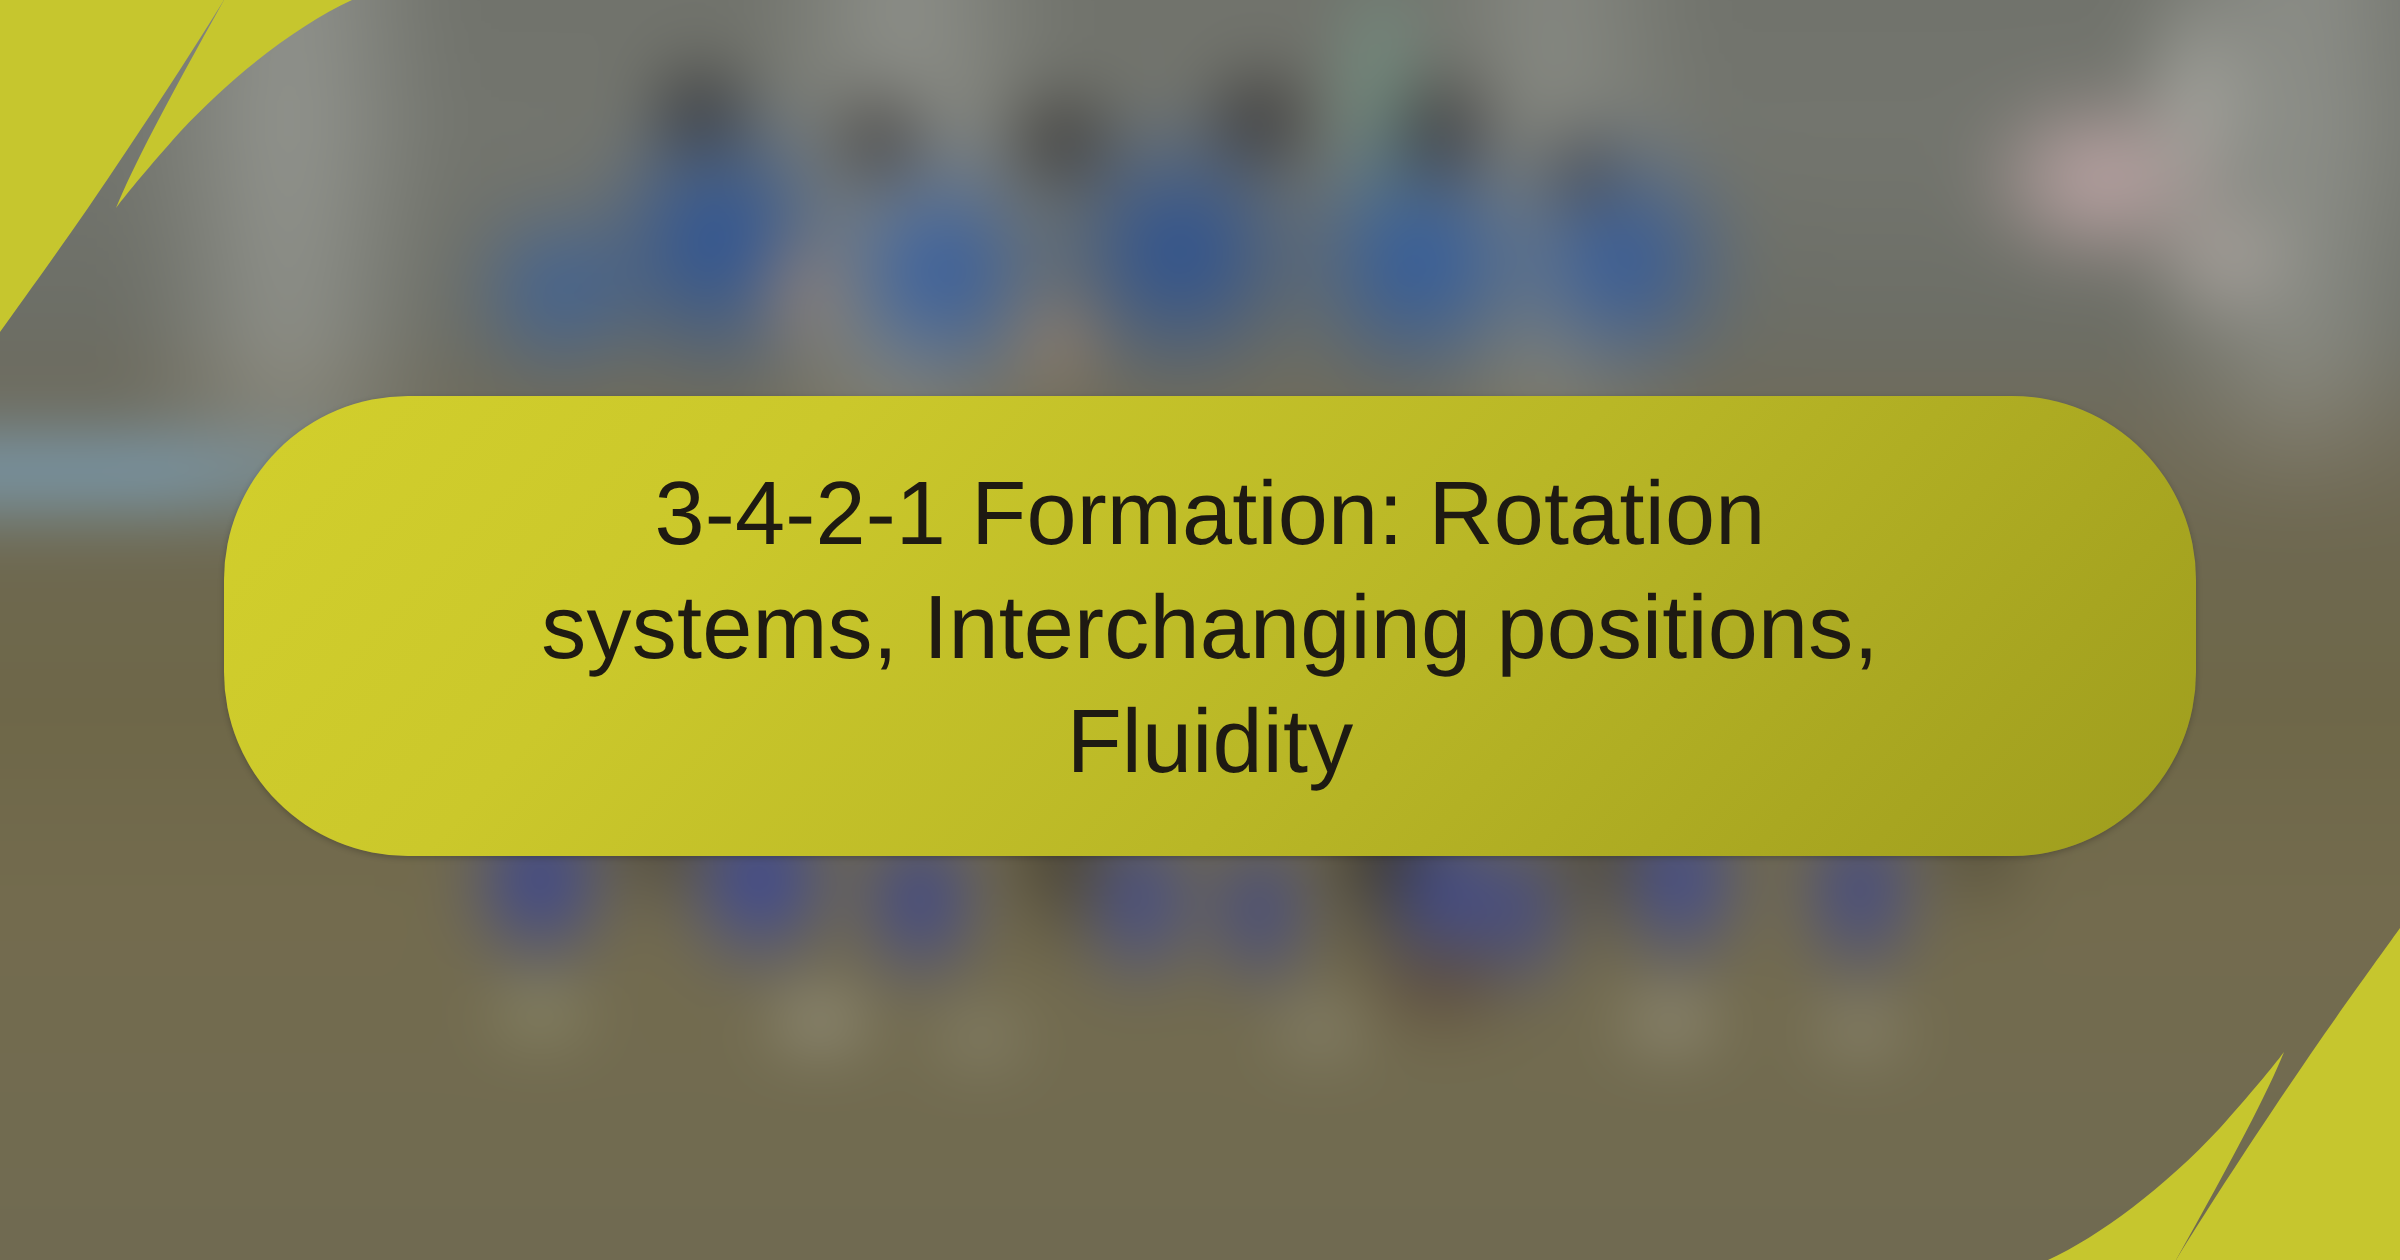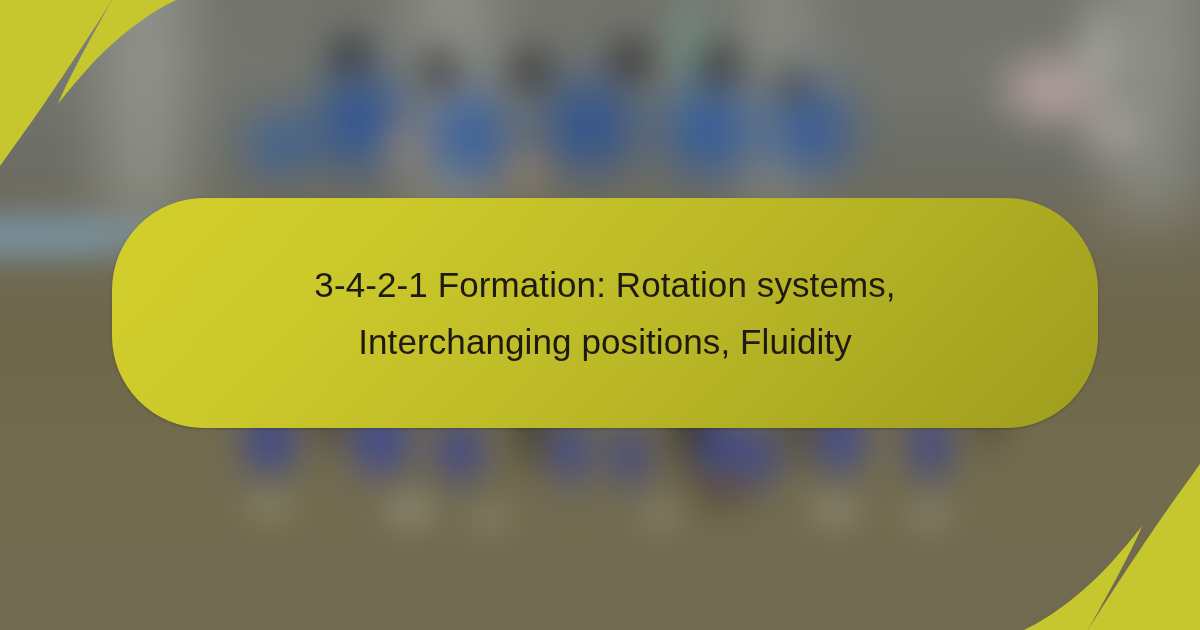--- a/index.html
+++ b/index.html
@@ -192,21 +192,21 @@
     box-shadow: 0 1px 3px rgba(0,0,0,0.22);
     display: flex;
     align-items: center;
     justify-content: center;
     box-sizing: border-box;
     padding: 0 70px;
   }
   .title-text {
     margin: 0;
     font-family: "Liberation Sans", sans-serif;
-    font-size: 35px;
+    font-size: 45px;
     font-weight: 400;
     line-height: 57px;
     color: #1e1a12;
     text-align: center;
     letter-spacing: 0.1px;
     max-width: 680px;
   }
 </style>
 </head>
 <body>

